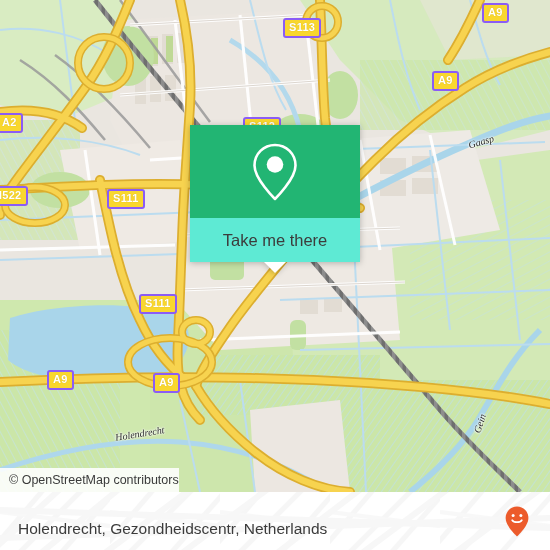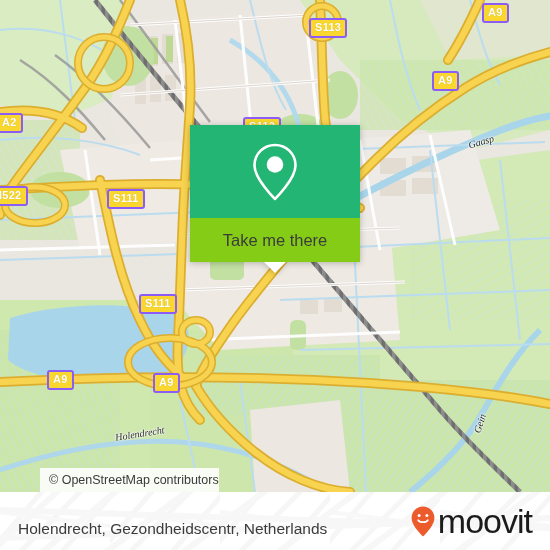--- a/index.html
+++ b/index.html
@@ -60,21 +60,21 @@
     filter: drop-shadow(0 1px 3px rgba(0,0,0,0.25));
   }
   #callout-top {
     background: #22b573;
     height: 93px;
     display: flex;
     align-items: center;
     justify-content: center;
   }
   #callout-bottom {
-    background: #84cc16;
+    background: #5eead4;
     height: 44px;
     display: flex;
     align-items: center;
     justify-content: center;
     position: relative;
   }
   #callout-label {
     color: #3c3c3c;
     font-size: 16.5px;
     font-family: "Liberation Sans", sans-serif;
@@ -95,21 +95,20 @@
     left: 0; top: 468px;
     height: 24px;
     padding: 0 0 0 9px;
     display: flex;
     align-items: center;
     background: rgba(255,255,255,0.88);
     color: #3a3a3a;
     font-size: 12.5px;
     font-family: "Liberation Sans", sans-serif;
     white-space: nowrap;
-    margin-left: 40px;
   }
 
   
   #footer {
     position: absolute;
     left: 0; top: 492px;
     width: 550px; height: 74px;
     background: #ffffff;
     display: flex;
     align-items: center;
@@ -325,21 +324,21 @@
       </g>
       <g fill="none" stroke="#f7d34f" stroke-width="5">
         <ellipse cx="35" cy="205" rx="30" ry="18"></ellipse>
         <ellipse cx="170" cy="362" rx="42" ry="24"></ellipse>
         <ellipse cx="196" cy="332" rx="14" ry="12"></ellipse>
         <circle cx="104" cy="63" r="26"></circle>
         <circle cx="322" cy="22" r="16"></circle>
       </g>
     </svg>
 
-    <div class="shield" style="left:283px; top:18px;margin-left:26px;">S113</div>
+    <div class="shield" style="left:283px; top:18px;">S113</div>
     <div class="shield" style="left:482px; top:3px;">A9</div>
     <div class="shield" style="left:432px; top:71px;">A9</div>
     <div class="shield" style="left:243px; top:99px;margin-top:18px;">S112</div>
     <div class="shield" style="left:-4px; top:113px;">A2</div>
     <div class="shield" style="left:-12px; top:186px;">N522</div>
     <div class="shield" style="left:107px; top:189px;">S111</div>
     <div class="shield" style="left:139px; top:294px;">S111</div>
     <div class="shield" style="left:47px; top:370px;">A9</div>
     <div class="shield" style="left:153px; top:373px;">A9</div>
 
@@ -376,17 +375,16 @@
       </g>
     </svg>
     <span id="footer-title">Holendrecht, Gezondheidscentr, Netherlands</span>
     <div id="brand">
       <svg id="brand-pin" viewBox="0 0 24 31">
         <path d="M12 0.6 C5.6 0.6 0.6 5.6 0.6 12 C0.6 20.3 12 30.4 12 30.4 C12 30.4 23.4 20.3 23.4 12 C23.4 5.6 18.4 0.6 12 0.6 Z" fill="#ec5b2b"></path>
         <circle cx="8.1" cy="9.6" r="1.5" fill="#ffffff"></circle>
         <circle cx="15.9" cy="9.6" r="1.5" fill="#ffffff"></circle>
         <path d="M7.2 14.2 C8.8 16.8 15.2 16.8 16.8 14.2" fill="none" stroke="#ffffff" stroke-width="1.7" stroke-linecap="round"></path>
       </svg>
-      <span id="brand-name">moovit</span>
     </div>
   </div>
 
 </div>
 
 </body></html>

